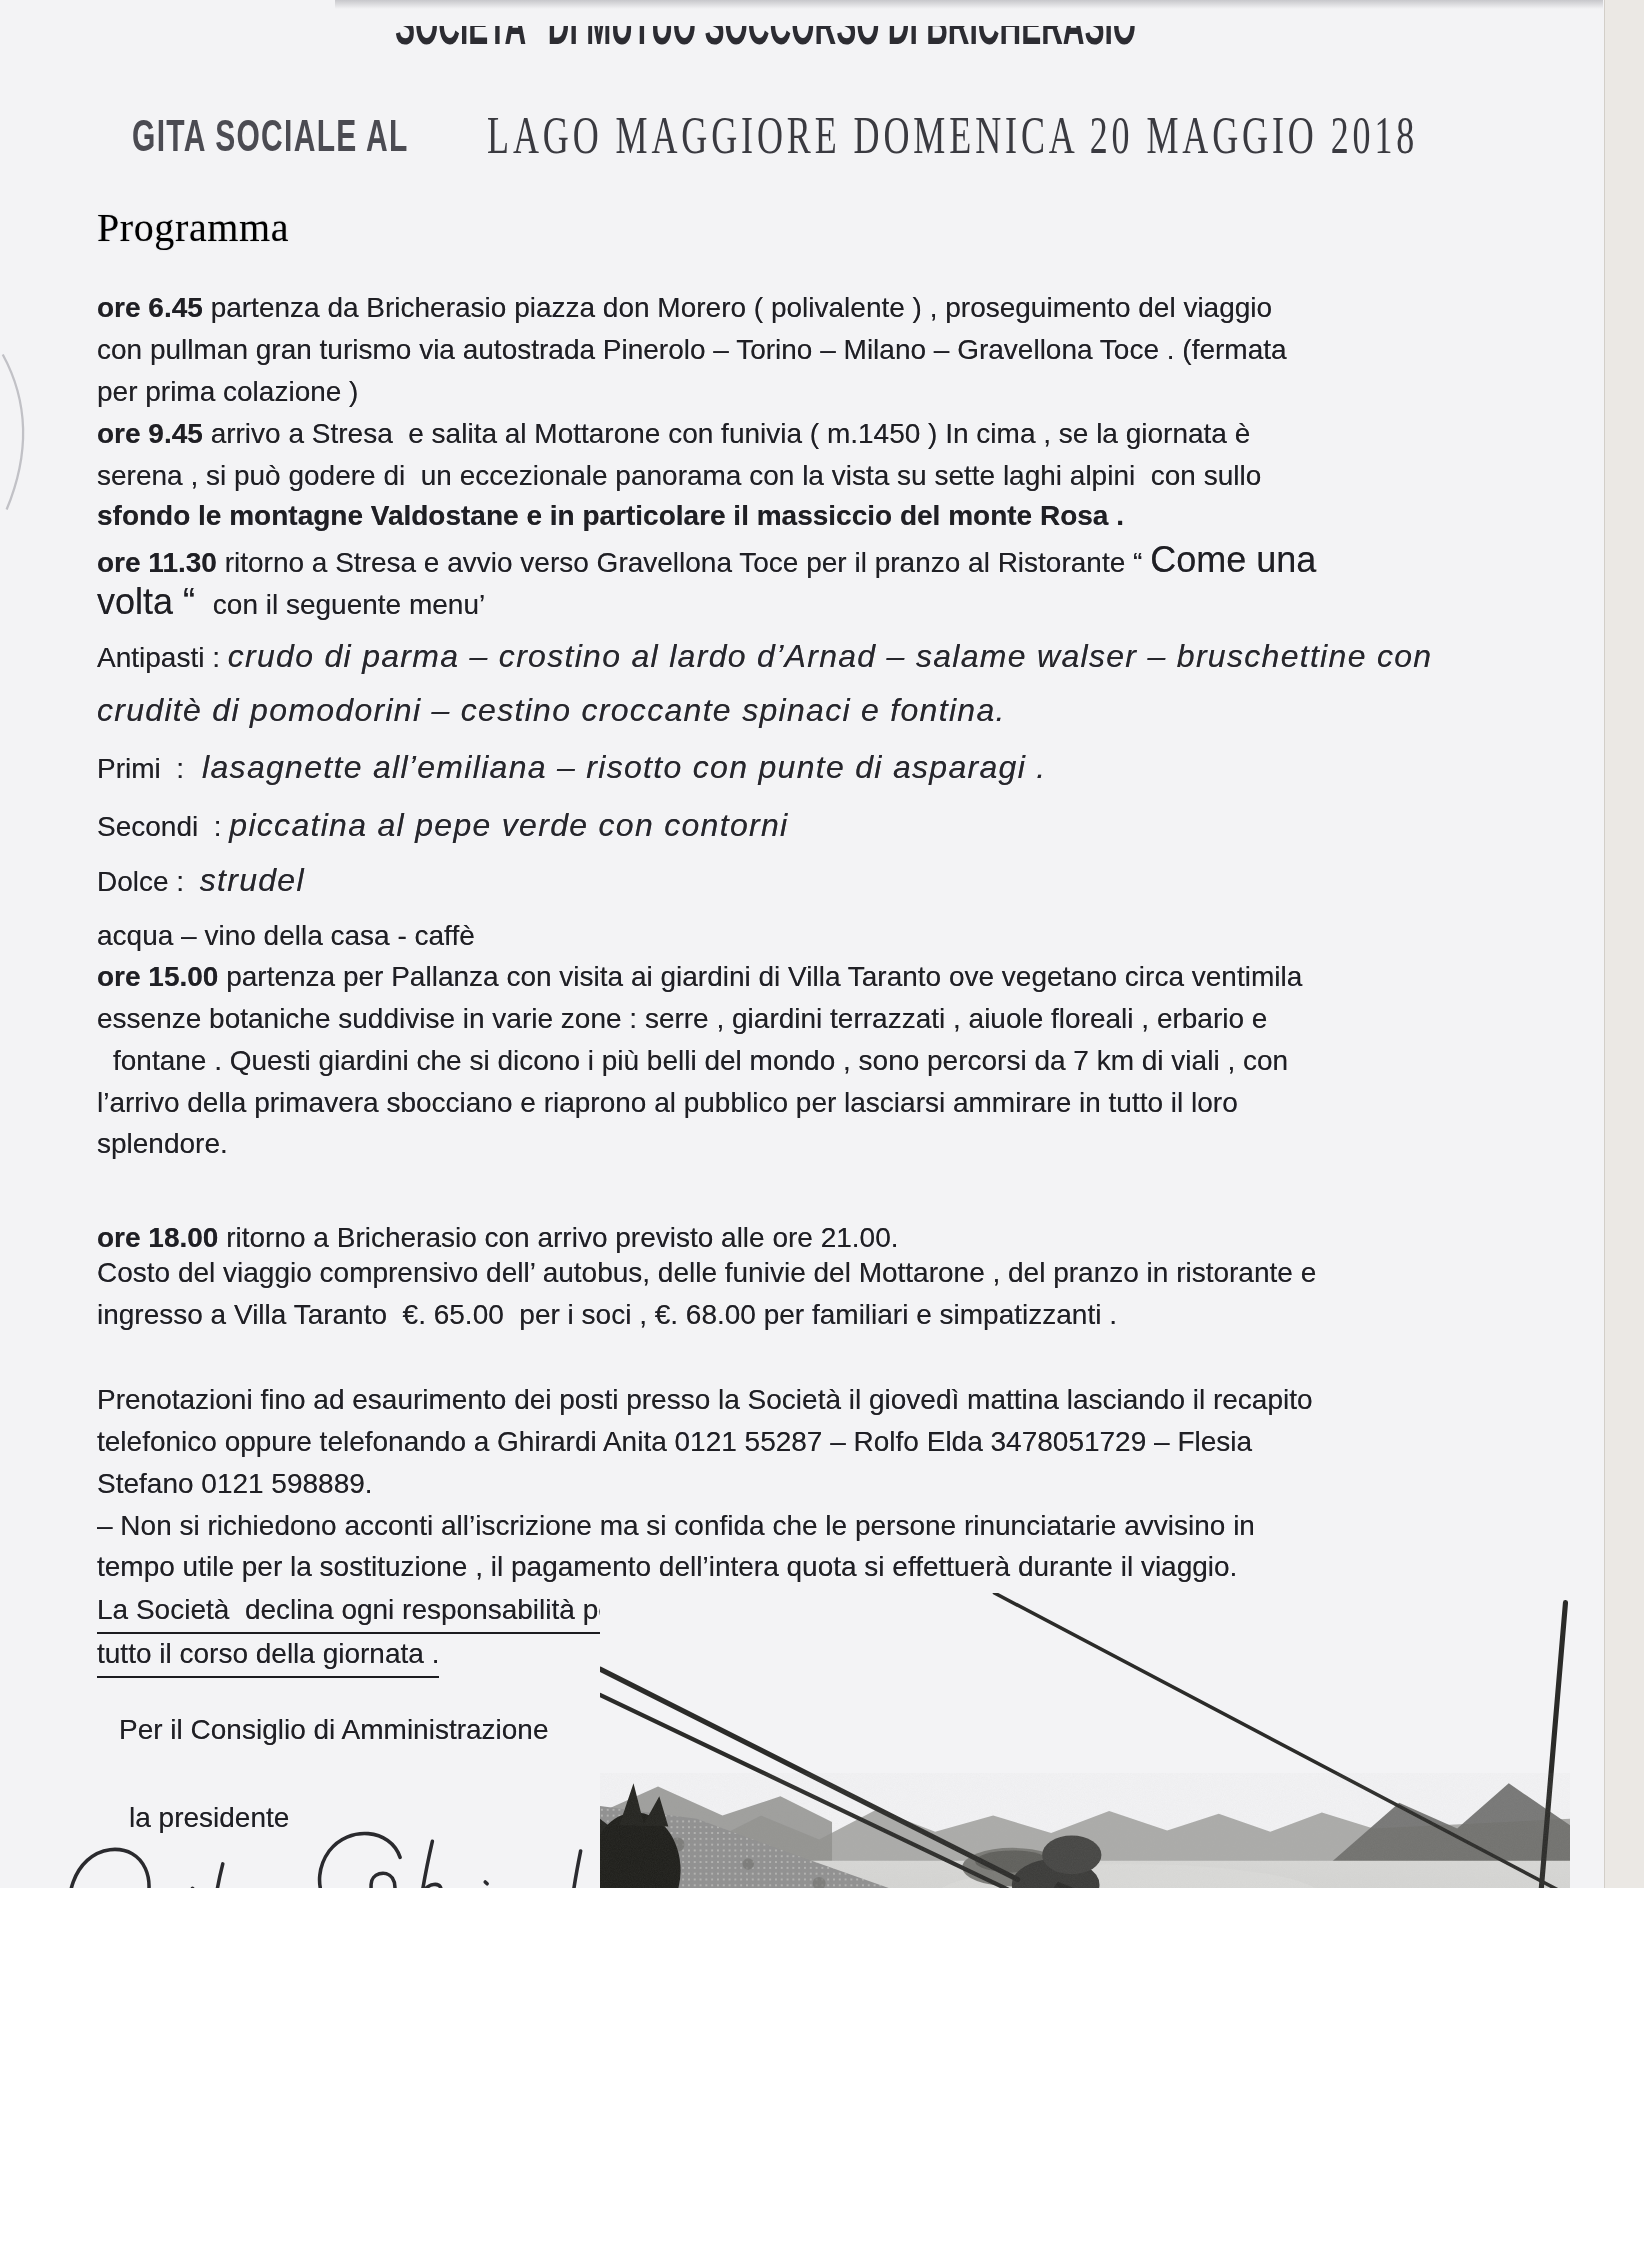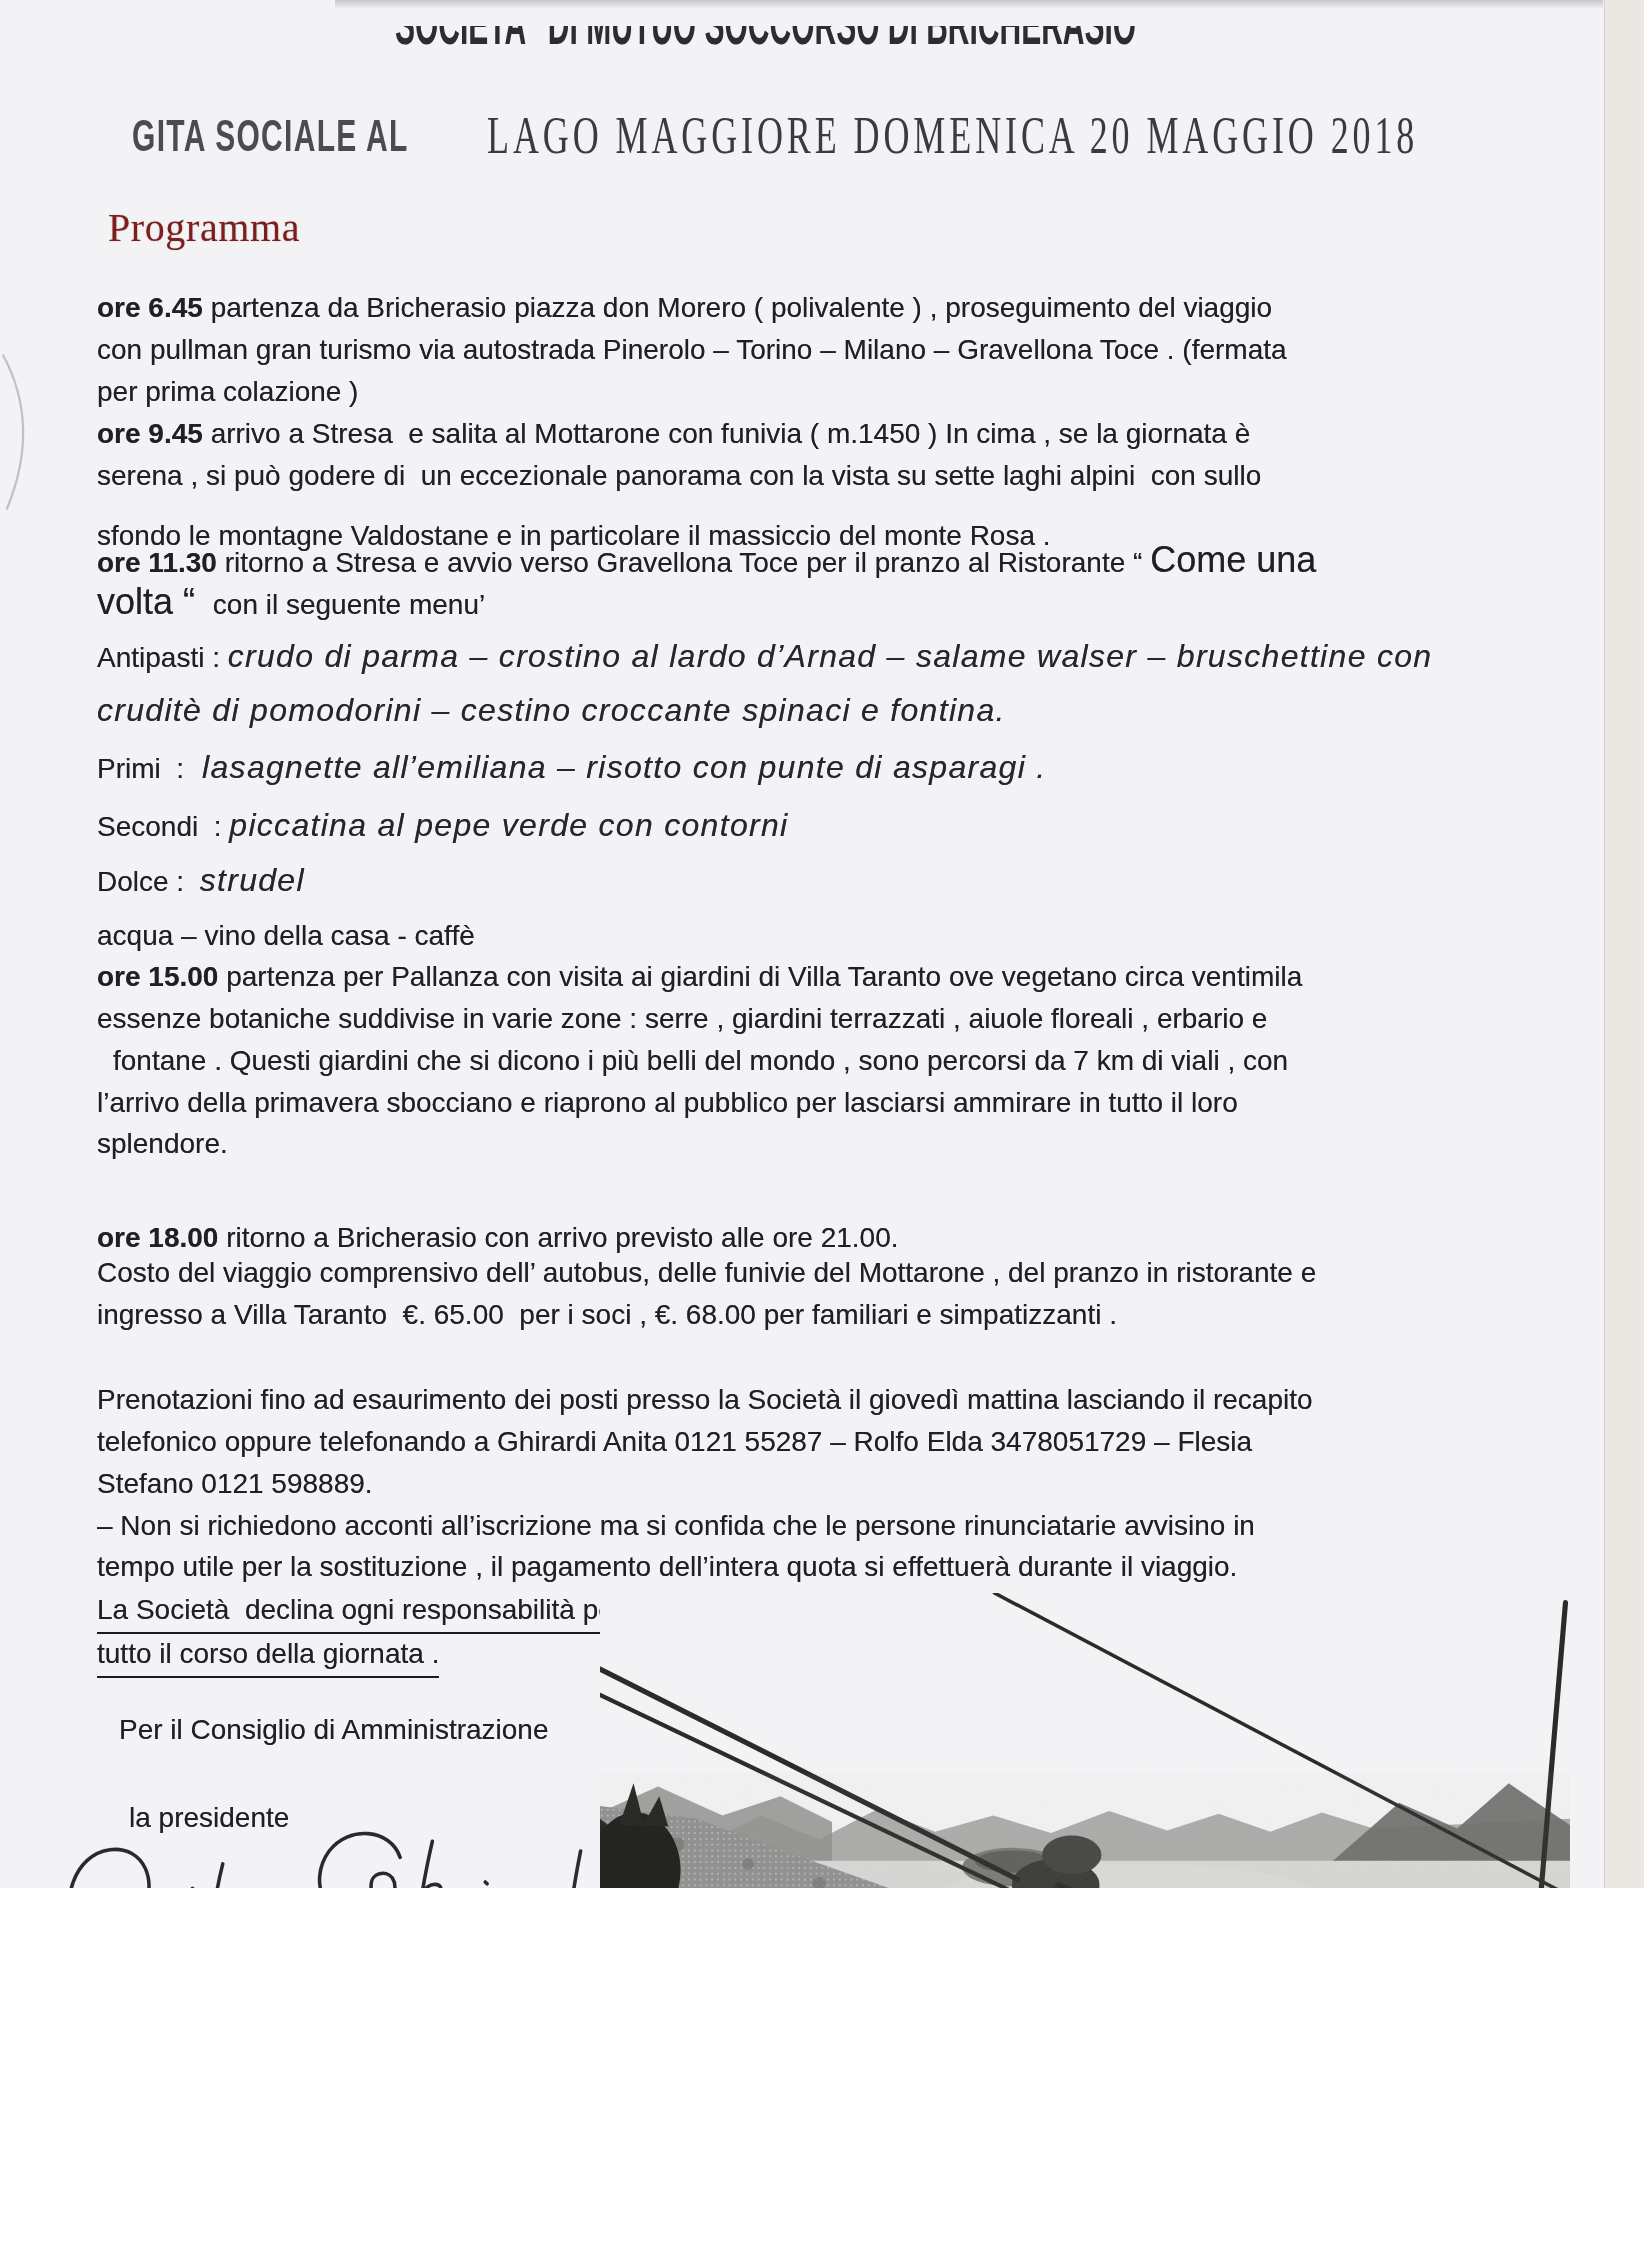--- a/index.html
+++ b/index.html
@@ -18,22 +18,22 @@
   .header-text{position:relative;margin-top:-30px;white-space:pre;
                font:700 30px/1 "Liberation Sans",sans-serif;color:#2c2c32;
                transform:scaleY(1.9);transform-origin:top left;letter-spacing:0px;}
   
   .title-sans{position:absolute;left:132px;top:110px;white-space:pre;
               font:600 30px/1.1 "Liberation Sans",sans-serif;color:#4b4b52;
               transform:scaleY(1.5);transform-origin:top left;letter-spacing:1.3px;}
   .title-serif{position:absolute;left:487px;top:108px;white-space:pre;
                font:400 36px/1.1 "Liberation Serif",serif;color:#3a3a40;
                transform:scaleY(1.45);transform-origin:top left;letter-spacing:3.9px;}
-  .programma{position:absolute;left:108px;top:204px;
-             font:400 40px/1.2 "Liberation Serif",serif;color:#7f1d1d;
+  .programma{position:absolute;left:97px;top:204px;
+             font:400 40px/1.2 "Liberation Serif",serif;color:#000000;
              letter-spacing:0.6px;text-shadow:0 0 1.3px rgba(120,120,130,.55);}
   
   .tline{position:absolute;white-space:pre;font:400 28px/39px "Liberation Sans",sans-serif;
          color:#1f1f24;text-shadow:0 0 0.4px rgba(20,20,30,.6);}
   .tline.uline{border-bottom:2.6px solid #1b1b20;padding-bottom:3.2px;}
   .seg-b{font-weight:700;}
   .seg-sr{font-family:Liberation Sans, sans-serif;font-size:36px;}
   .seg-sc{font-family:Liberation Sans, sans-serif;font-style:italic;font-size:32px;
           letter-spacing:1.3px;color:#26262c;}
   .signature-svg{position:absolute;left:39px;top:1780px;}
@@ -60,21 +60,21 @@
   <div class="title-serif">LAGO MAGGIORE DOMENICA 20 MAGGIO 2018</div>
 
   <div class="programma">Programma</div>
 
   <div>
       <div class="tline" style="top: 288px; left: 97px;"><span class="seg-b">ore 6.45 </span><span class="seg-p">partenza da Bricherasio piazza don Morero ( polivalente ) , proseguimento del viaggio</span></div>
       <div class="tline" style="top: 330px; left: 97px;"><span class="seg-p">con pullman gran turismo via autostrada Pinerolo – Torino – Milano – Gravellona Toce . (fermata</span></div>
       <div class="tline" style="top: 372px; left: 97px;"><span class="seg-p">per prima colazione )</span></div>
       <div class="tline" style="top: 414px; left: 97px;"><span class="seg-b">ore 9.45 </span><span class="seg-p">arrivo a Stresa  e salita al Mottarone con funivia ( m.1450 ) In cima , se la giornata è</span></div>
       <div class="tline" style="top: 456px; left: 97px;"><span class="seg-p">serena , si può godere di  un eccezionale panorama con la vista su sette laghi alpini  con sullo</span></div>
-      <div class="tline" style="top: 516px; left: 97px;"><span class="seg-p">sfondo le montagne Valdostane e in particolare il massiccio del monte Rosa .</span></div>
+      <div class="tline" style="top: 496px; left: 97px; font-weight: bold;"><span class="seg-p">sfondo le montagne Valdostane e in particolare il massiccio del monte Rosa .</span></div>
       <div class="tline" style="top: 540px; left: 97px;"><span class="seg-b">ore 11.30 </span><span class="seg-p">ritorno a Stresa e avvio verso Gravellona Toce per il pranzo al Ristorante “ </span><span class="seg-sr">Come una</span></div>
       <div class="tline" style="top: 582px; left: 97px;"><span class="seg-sr">volta “ </span><span class="seg-p"> con il seguente menu’</span></div>
       <div class="tline" style="top: 637px; left: 97px;"><span class="seg-p">Antipasti : </span><span class="seg-sc">crudo di parma – crostino al lardo d’Arnad – salame walser – bruschettine con</span></div>
       <div class="tline" style="top: 691px; left: 97px;"><span class="seg-sc">cruditè di pomodorini – cestino croccante spinaci e fontina.</span></div>
       <div class="tline" style="top: 748px; left: 97px;"><span class="seg-p">Primi  : </span><span class="seg-sc"> lasagnette all’emiliana – risotto con punte di asparagi .</span></div>
       <div class="tline" style="top: 806px; left: 97px;"><span class="seg-p">Secondi  : </span><span class="seg-sc">piccatina al pepe verde con contorni</span></div>
       <div class="tline" style="top: 861px; left: 97px; text-align: right;"><span class="seg-p">Dolce :  </span><span class="seg-sc">strudel</span></div>
       <div class="tline" style="top: 916px; left: 97px;"><span class="seg-p">acqua – vino della casa - caffè</span></div>
       <div class="tline" style="top: 957px; left: 97px;"><span class="seg-b">ore 15.00 </span><span class="seg-p">partenza per Pallanza con visita ai giardini di Villa Taranto ove vegetano circa ventimila</span></div>
       <div class="tline" style="top: 999px; left: 97px;"><span class="seg-p">essenze botaniche suddivise in varie zone : serre , giardini terrazzati , aiuole floreali , erbario e</span></div>

